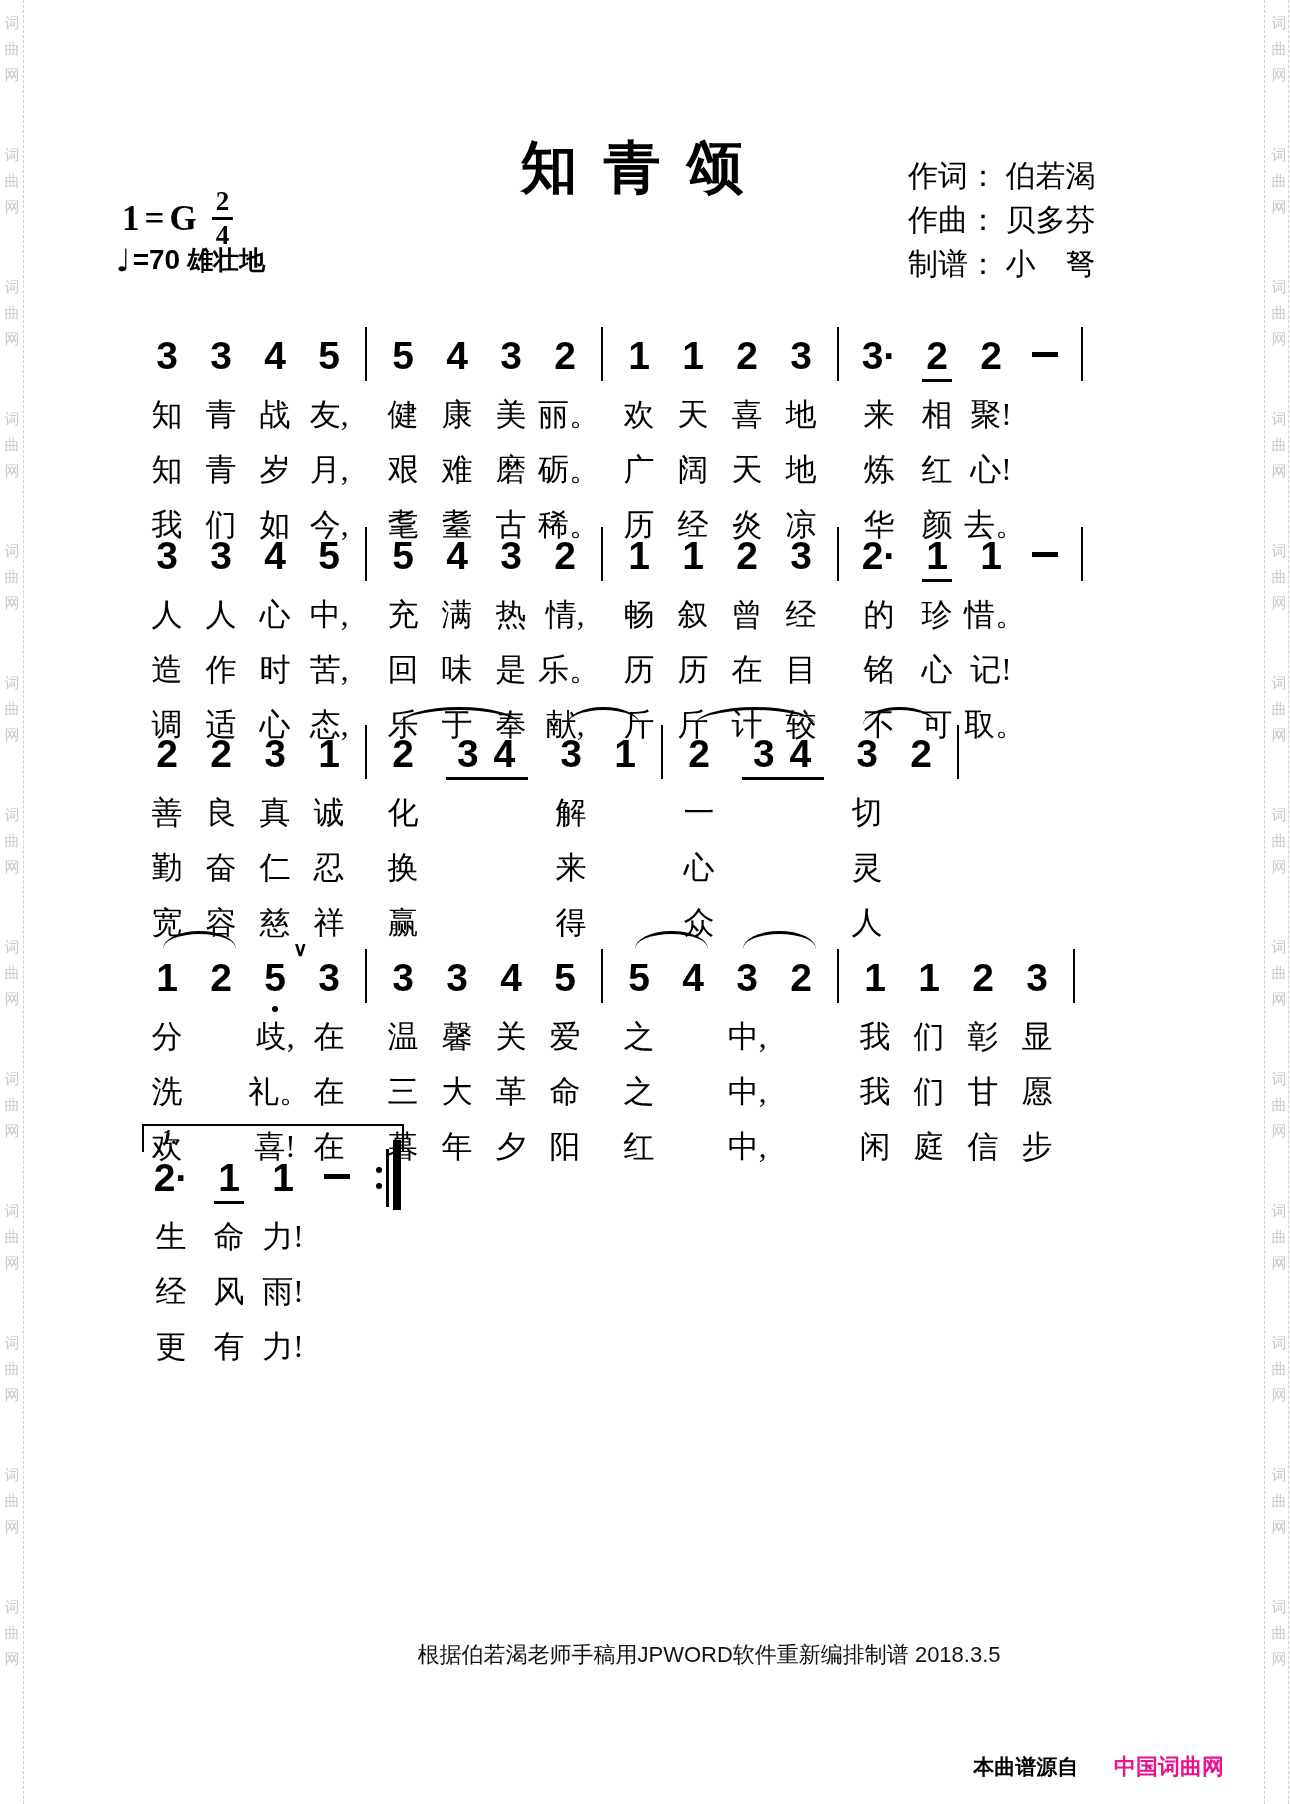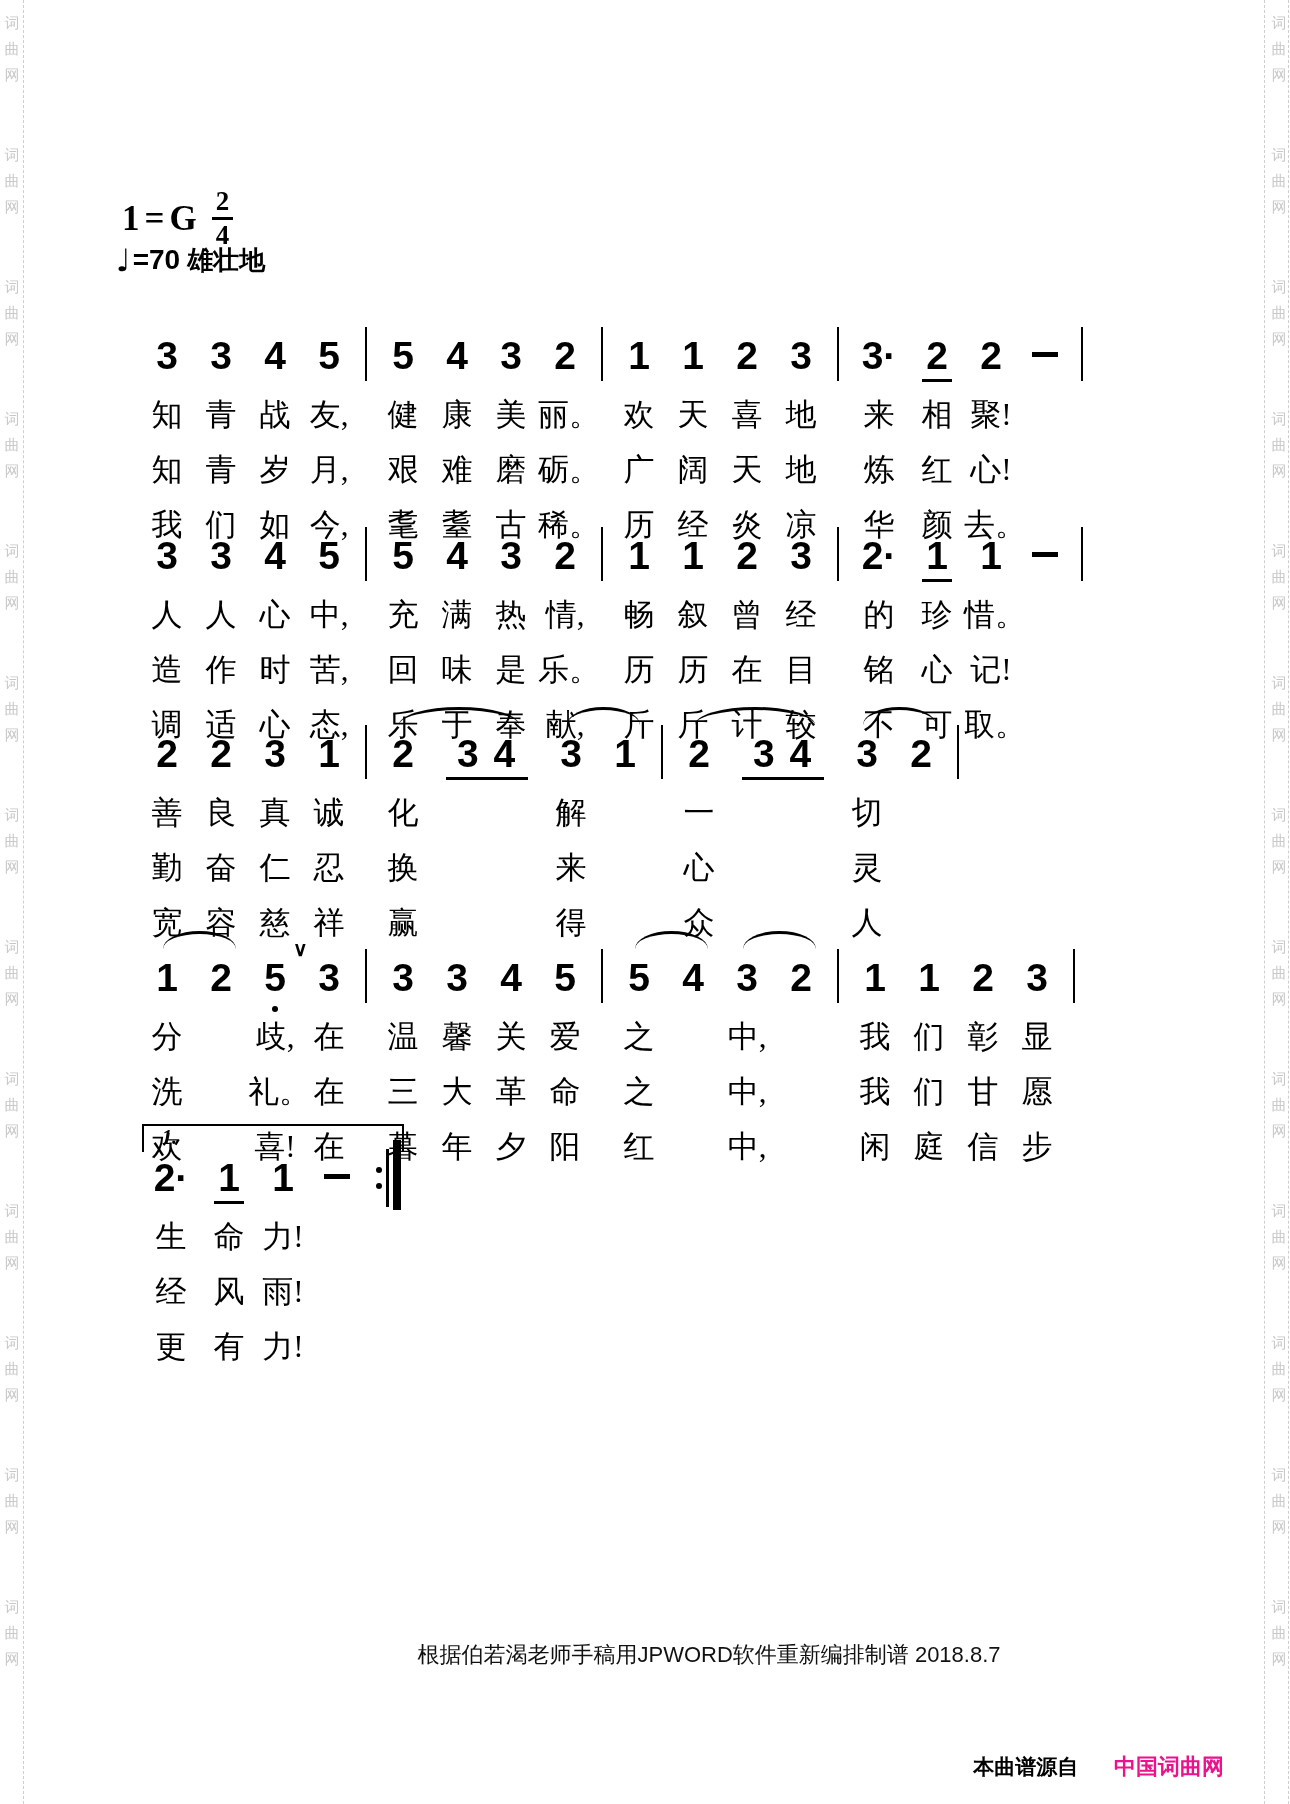--- a/index.html
+++ b/index.html
@@ -199,21 +199,27 @@
         <span>网</span>
       </div>
       <div class="grp">
         <span>词</span>
         <span>曲</span>
         <span>网</span>
       </div>
     </div>
   <div class="wm-line" style="left:1288px"></div>
 
-
+  <h1 class="title">知青颂</h1>
+
+  <div class="credits">
+    <div>作词： 伯若渴</div>
+    <div>作曲： 贝多芬</div>
+    <div>制谱： 小　弩</div>
+  </div>
 
   <div class="keysig">
     <span class="kpart">1</span>
     <span class="kpart">=</span>
     <span class="kpart">G</span>
     <span class="frac">
       <span class="fn">2</span>
       <span class="fd">4</span>
     </span>
   </div>
@@ -646,20 +652,20 @@
         <div class="lyrics">
           <span class="lcell" style="width: 62px;">更</span>
           <span class="lcell" style="width: 54px;">有</span>
           <span class="lcell" style="width: 54px;">力!</span>
           <span class="lcell" style="width: 54px;"></span>
           <span class="lcell" style="width: 48px;"></span>
         </div>
       </div>
     </div>
 
-  <div class="footer-note">根据伯若渴老师手稿用JPWORD软件重新编排制谱  2018.8.7</div>
+  <div class="footer-note">根据伯若渴老师手稿用JPWORD软件重新编排制谱  2018.3.5</div>
 
   <div class="bottom-bar">
     <span>本曲谱源自</span>
     <span class="site">中国词曲网</span>
   </div>
 
 </div>
 
 </body></html>

